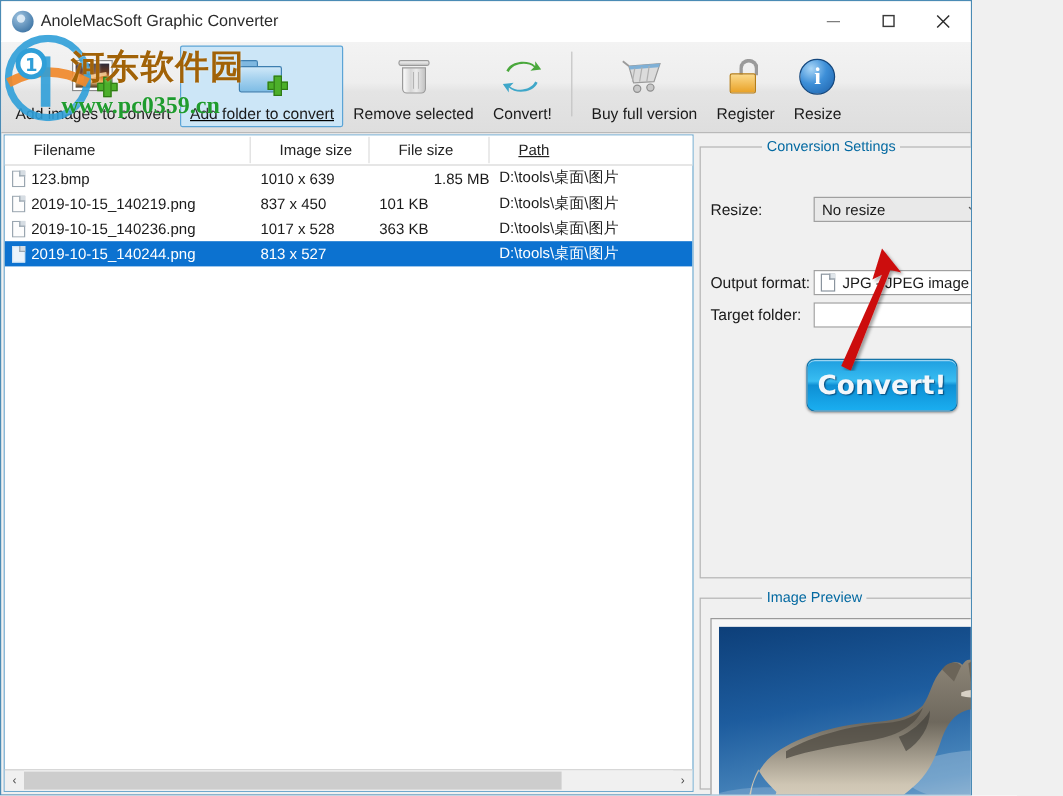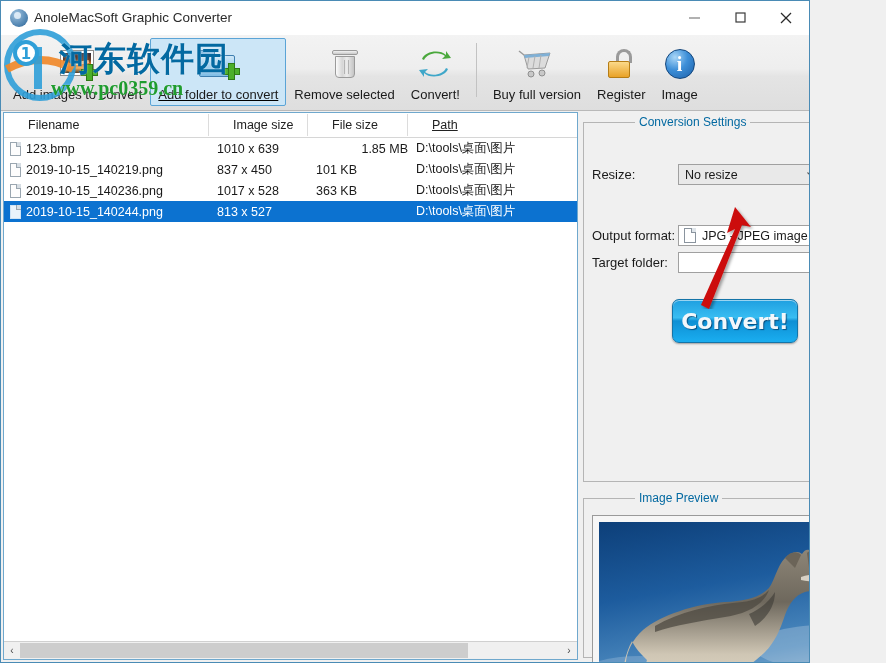--- a/index.html
+++ b/index.html
@@ -141,22 +141,22 @@
     display:flex;align-items:center;justify-content:center;line-height:1;
   }
 
   
   .wm{position:absolute;left:0;top:0;pointer-events:none;z-index:5;}
   .wm-logo{
     position:absolute;left:3px;top:28px;width:72px;height:72px;
   }
   .wm-cn{
     position:absolute;left:58px;top:36px;
-    font-family:Liberation Serif, serif;font-weight:bold;font-size:33px;
-    color:#0369a1;letter-spacing:1px;white-space:nowrap;
+    font-family:Liberation Serif, serif;font-weight:bold;font-size:28px;
+    color:#a16207;letter-spacing:1px;white-space:nowrap;
     text-shadow:0 0 2px rgba(255,255,255,.55);
   }
   .wm-url{
     position:absolute;left:50px;top:76px;
     font-family:"Liberation Serif",serif;font-weight:bold;font-size:20px;
     color:#1f9c2e;white-space:nowrap;
     text-shadow:0 0 2px rgba(255,255,255,.5);
   }
 
   
@@ -378,21 +378,21 @@
             <div class="bodyl"></div>
           </div>
       </div>
       <div class="lbl">Register</div>
     </div>
 
     <div class="tbtn">
       <div class="ico">
         <div class="ico-info">i</div>
       </div>
-      <div class="lbl">Image</div>
+      <div class="lbl">Resize</div>
     </div>
 
   </div>
 
   <div class="wm">
     <div class="wm-logo">
       <svg width="72" height="72" viewBox="0 0 72 72">
         <circle cx="36" cy="36" r="33" fill="none" stroke="#2f9fd8" stroke-width="6" opacity="0.9"></circle>
         <path d="M3 40 Q36 22 69 40" fill="none" stroke="#f0892b" stroke-width="8" opacity="0.92"></path>
         <rect x="30" y="18" width="8" height="42" fill="#2f9fd8" opacity="0.9"></rect>

